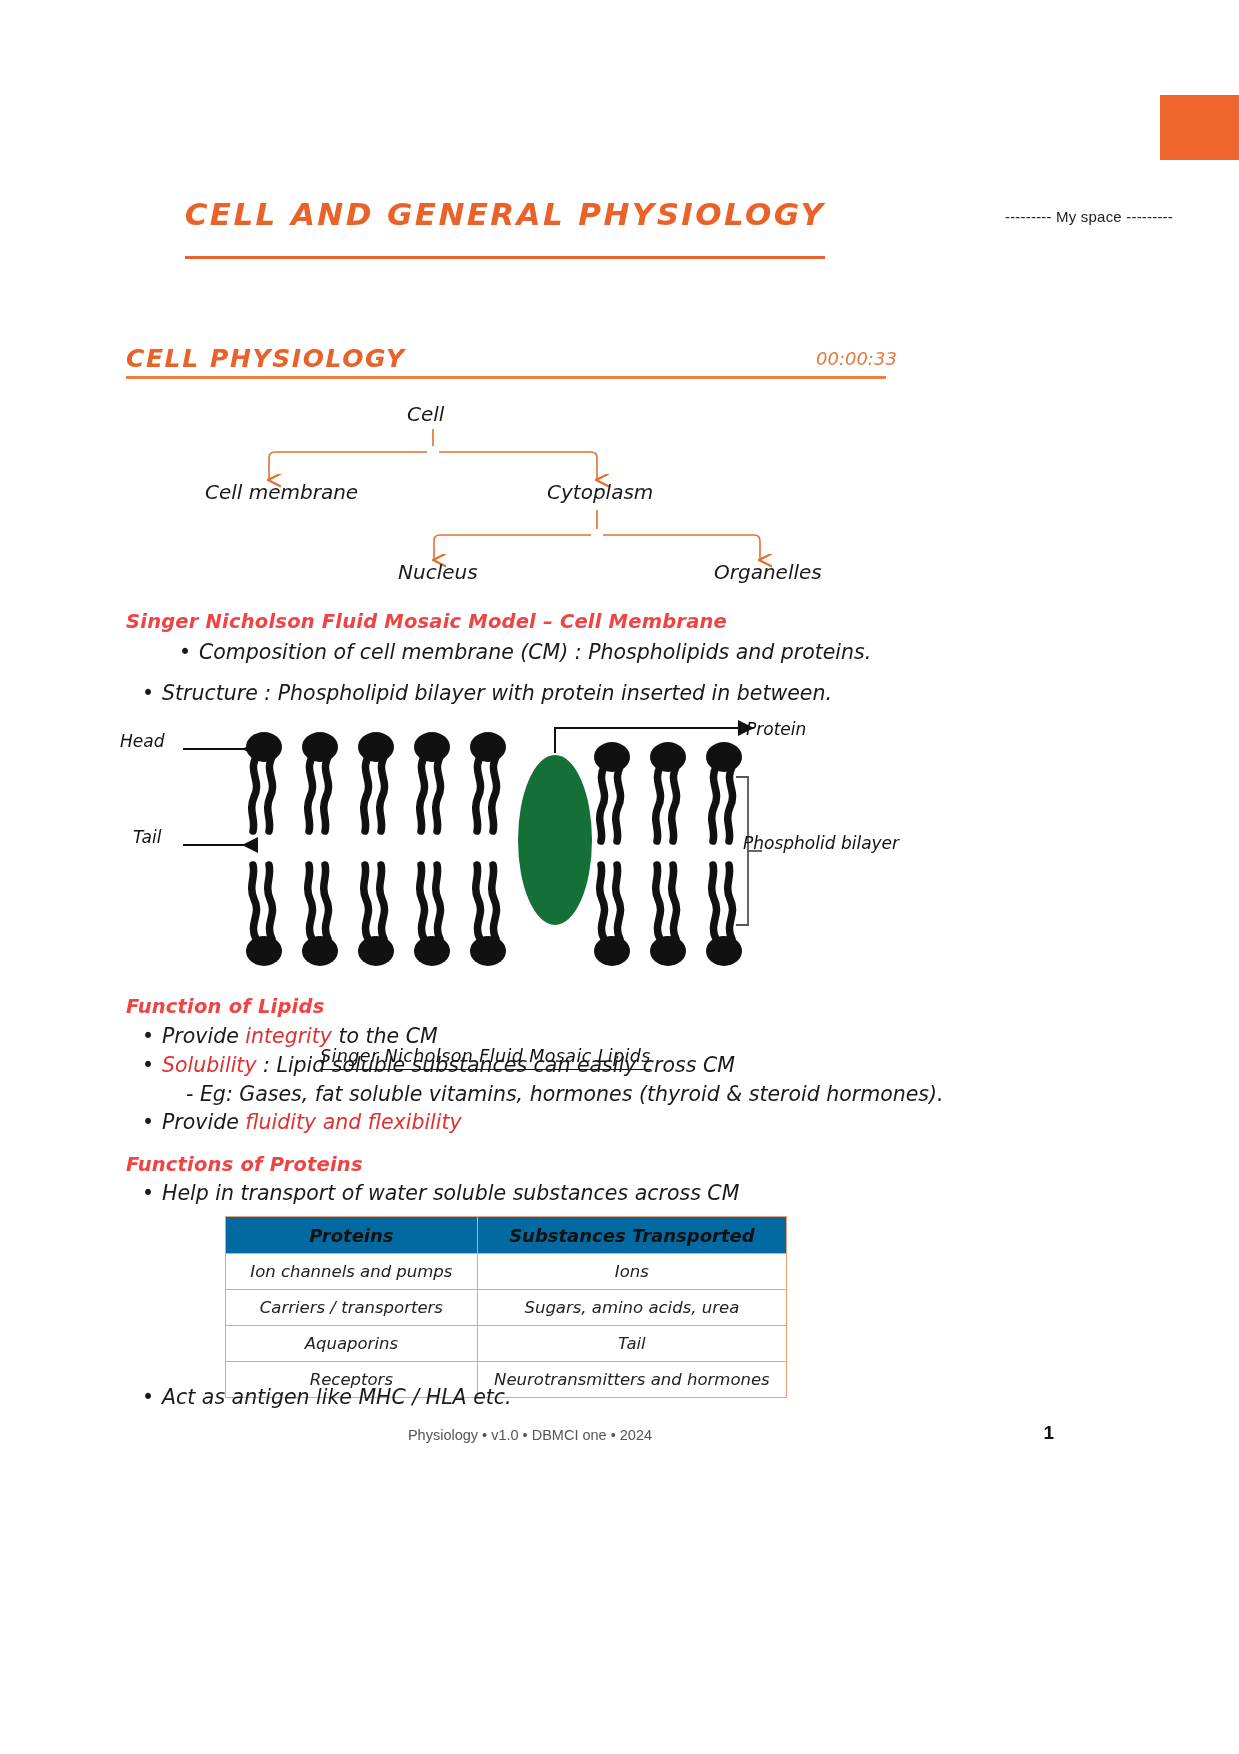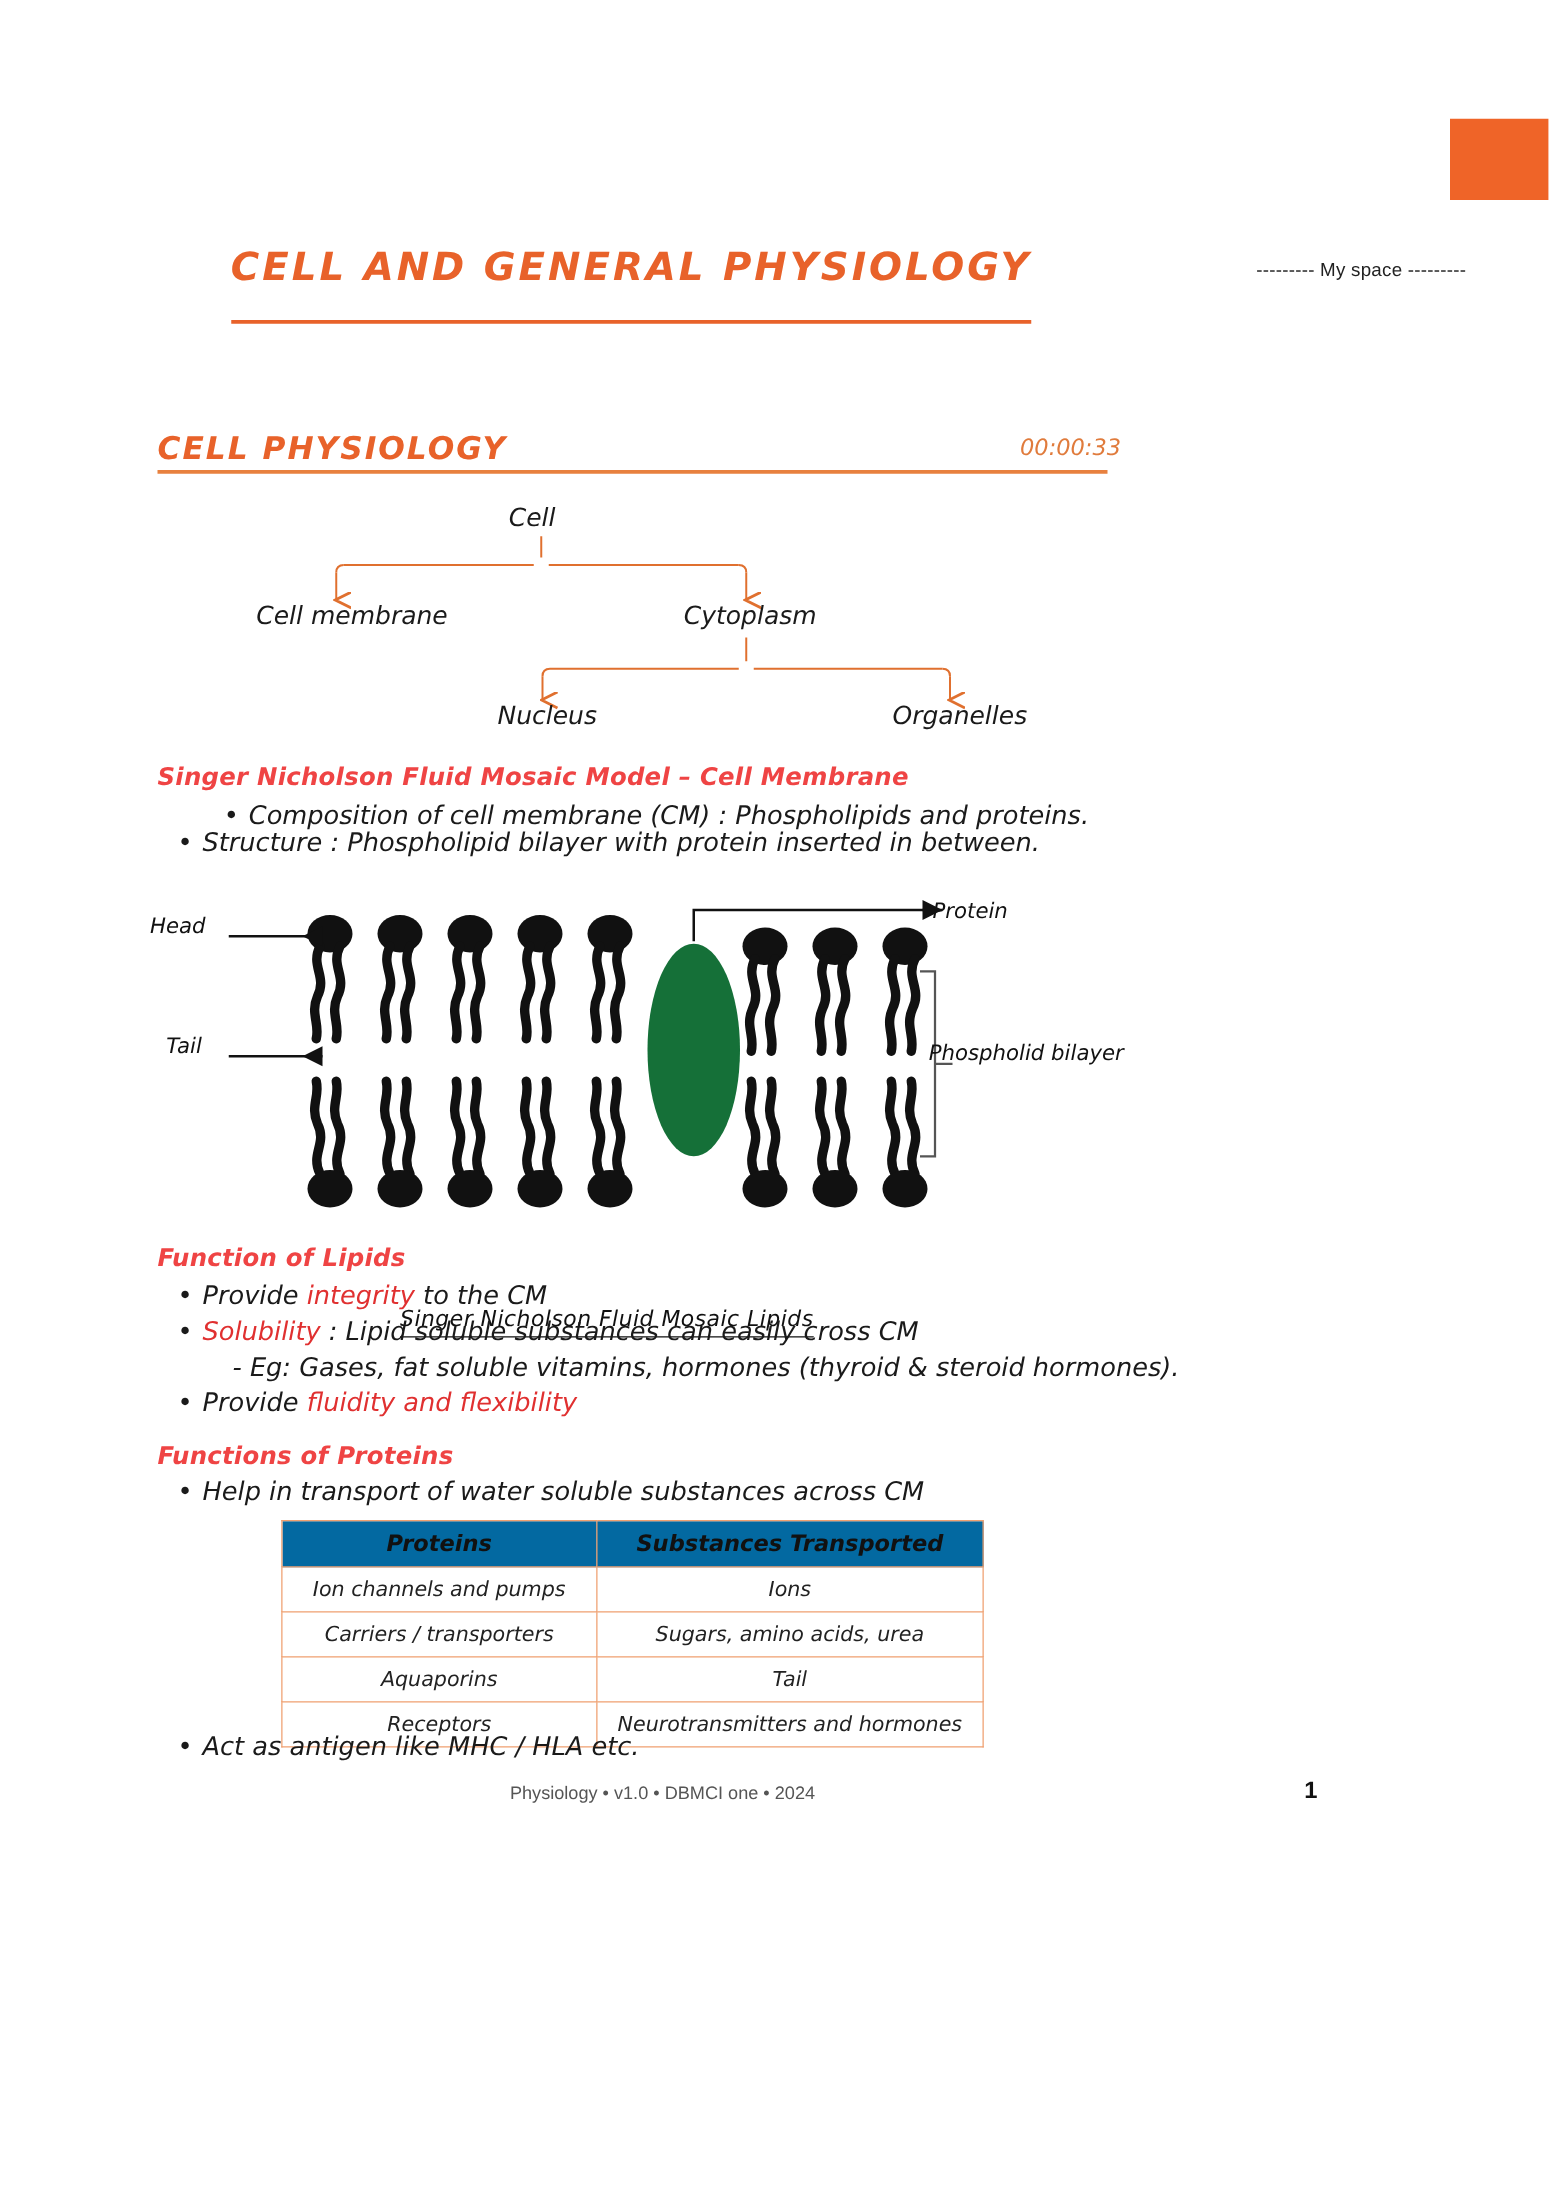--- a/index.html
+++ b/index.html
@@ -273,21 +273,21 @@
     </svg>
     <div class="flow-label" style="left:287px; top:10px;">Cell</div>
     <div class="flow-label" style="left:85px; top:88px;">Cell membrane</div>
     <div class="flow-label" style="left:427px; top:88px;">Cytoplasm</div>
     <div class="flow-label" style="left:278px; top:168px;">Nucleus</div>
     <div class="flow-label" style="left:594px; top:168px;">Organelles</div>
   </div>
 
   <div class="sub-head" style="left:126px; top:610px;">Singer Nicholson Fluid Mosaic Model – Cell Membrane</div>
   <div class="bullet" style="left:142px; top:640px;margin-left:37px;"><span class="dot">•</span><span>Composition of cell membrane (CM) : Phospholipids and proteins.</span></div>
-  <div class="bullet" style="left:142px; top:662px;"><span class="dot">•</span><span>Structure : Phospholipid bilayer with protein inserted in between.</span></div>
+  <div class="bullet" style="left:142px; top:681px;"><span class="dot">•</span><span>Structure : Phospholipid bilayer with protein inserted in between.</span></div>
 
   <div class="membrane">
     <svg width="790" height="270" viewBox="0 0 790 270">
       <defs>
 
         <g id="pl-down">
           <ellipse cx="0" cy="0" rx="18" ry="15" fill="#111111"></ellipse>
           <path d="M-8,10 C-16,26 -2,34 -10,50 C-16,64 -8,72 -11,84" stroke="#111111" stroke-width="7.5" fill="none" stroke-linecap="round"></path>
           <path d="M8,10 C0,26 14,34 6,50 C0,64 8,72 5,84" stroke="#111111" stroke-width="7.5" fill="none" stroke-linecap="round"></path>
         </g>

